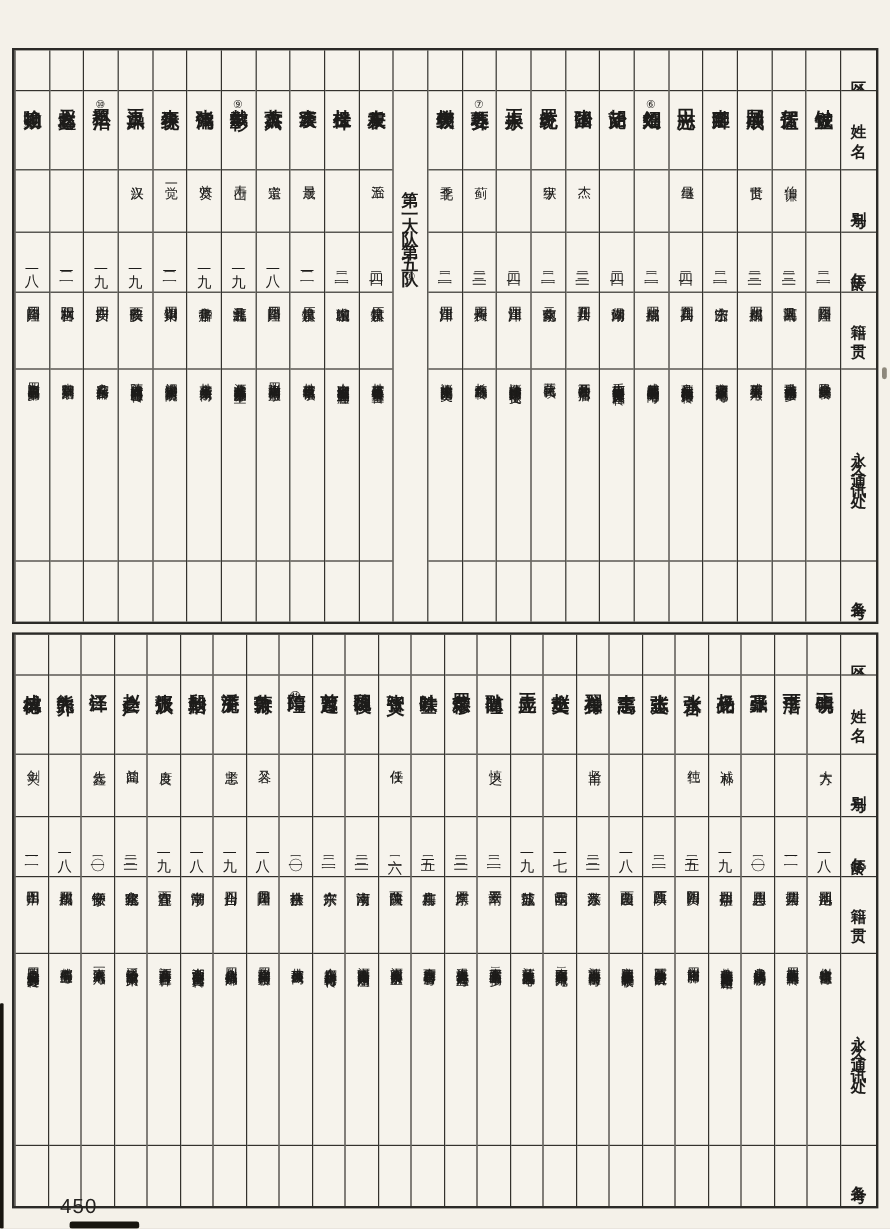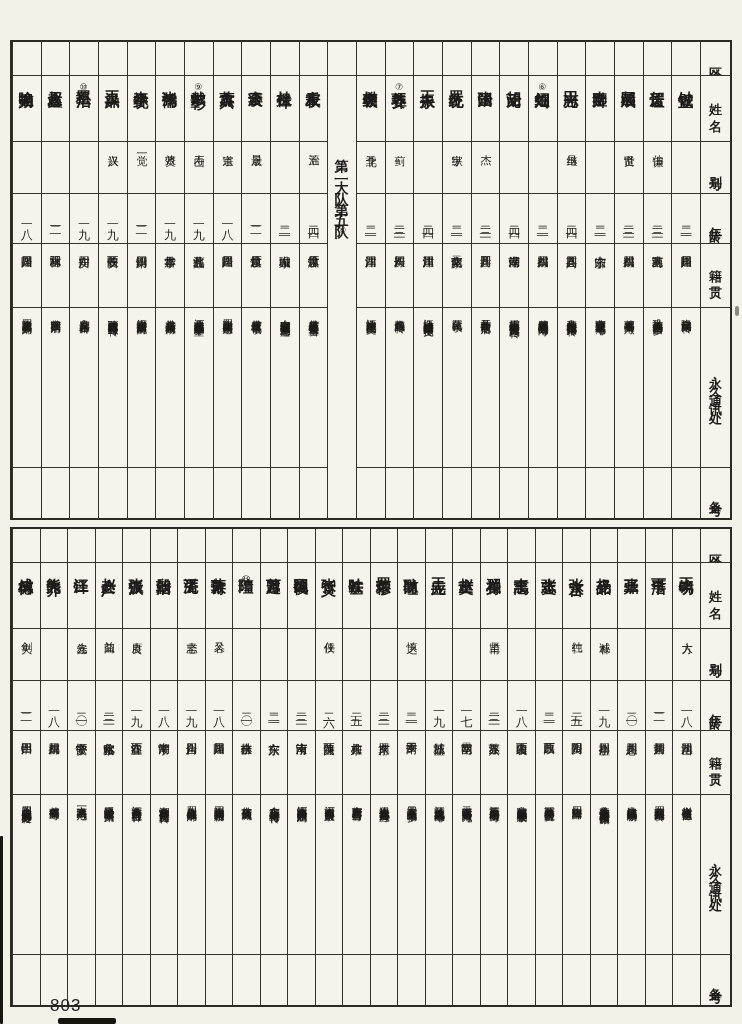--- a/index.html
+++ b/index.html
@@ -968,17 +968,17 @@
         <div class="cell h4">
           <span class="v origin">四川巴中</span>
         </div>
         <div class="cell h5">
           <span class="v addr">四川巴中县鼎山镇乡村邮务处转</span>
         </div>
         <div class="cell h6"></div>
       </div>
     </div>
 
-  <div class="pageno">803</div>
+  <div class="pageno">450</div>
   <div class="art-left"></div>
   <div class="art-bottom"></div>
   <div class="art-dot"></div>
 </div>
 
 </body></html>

